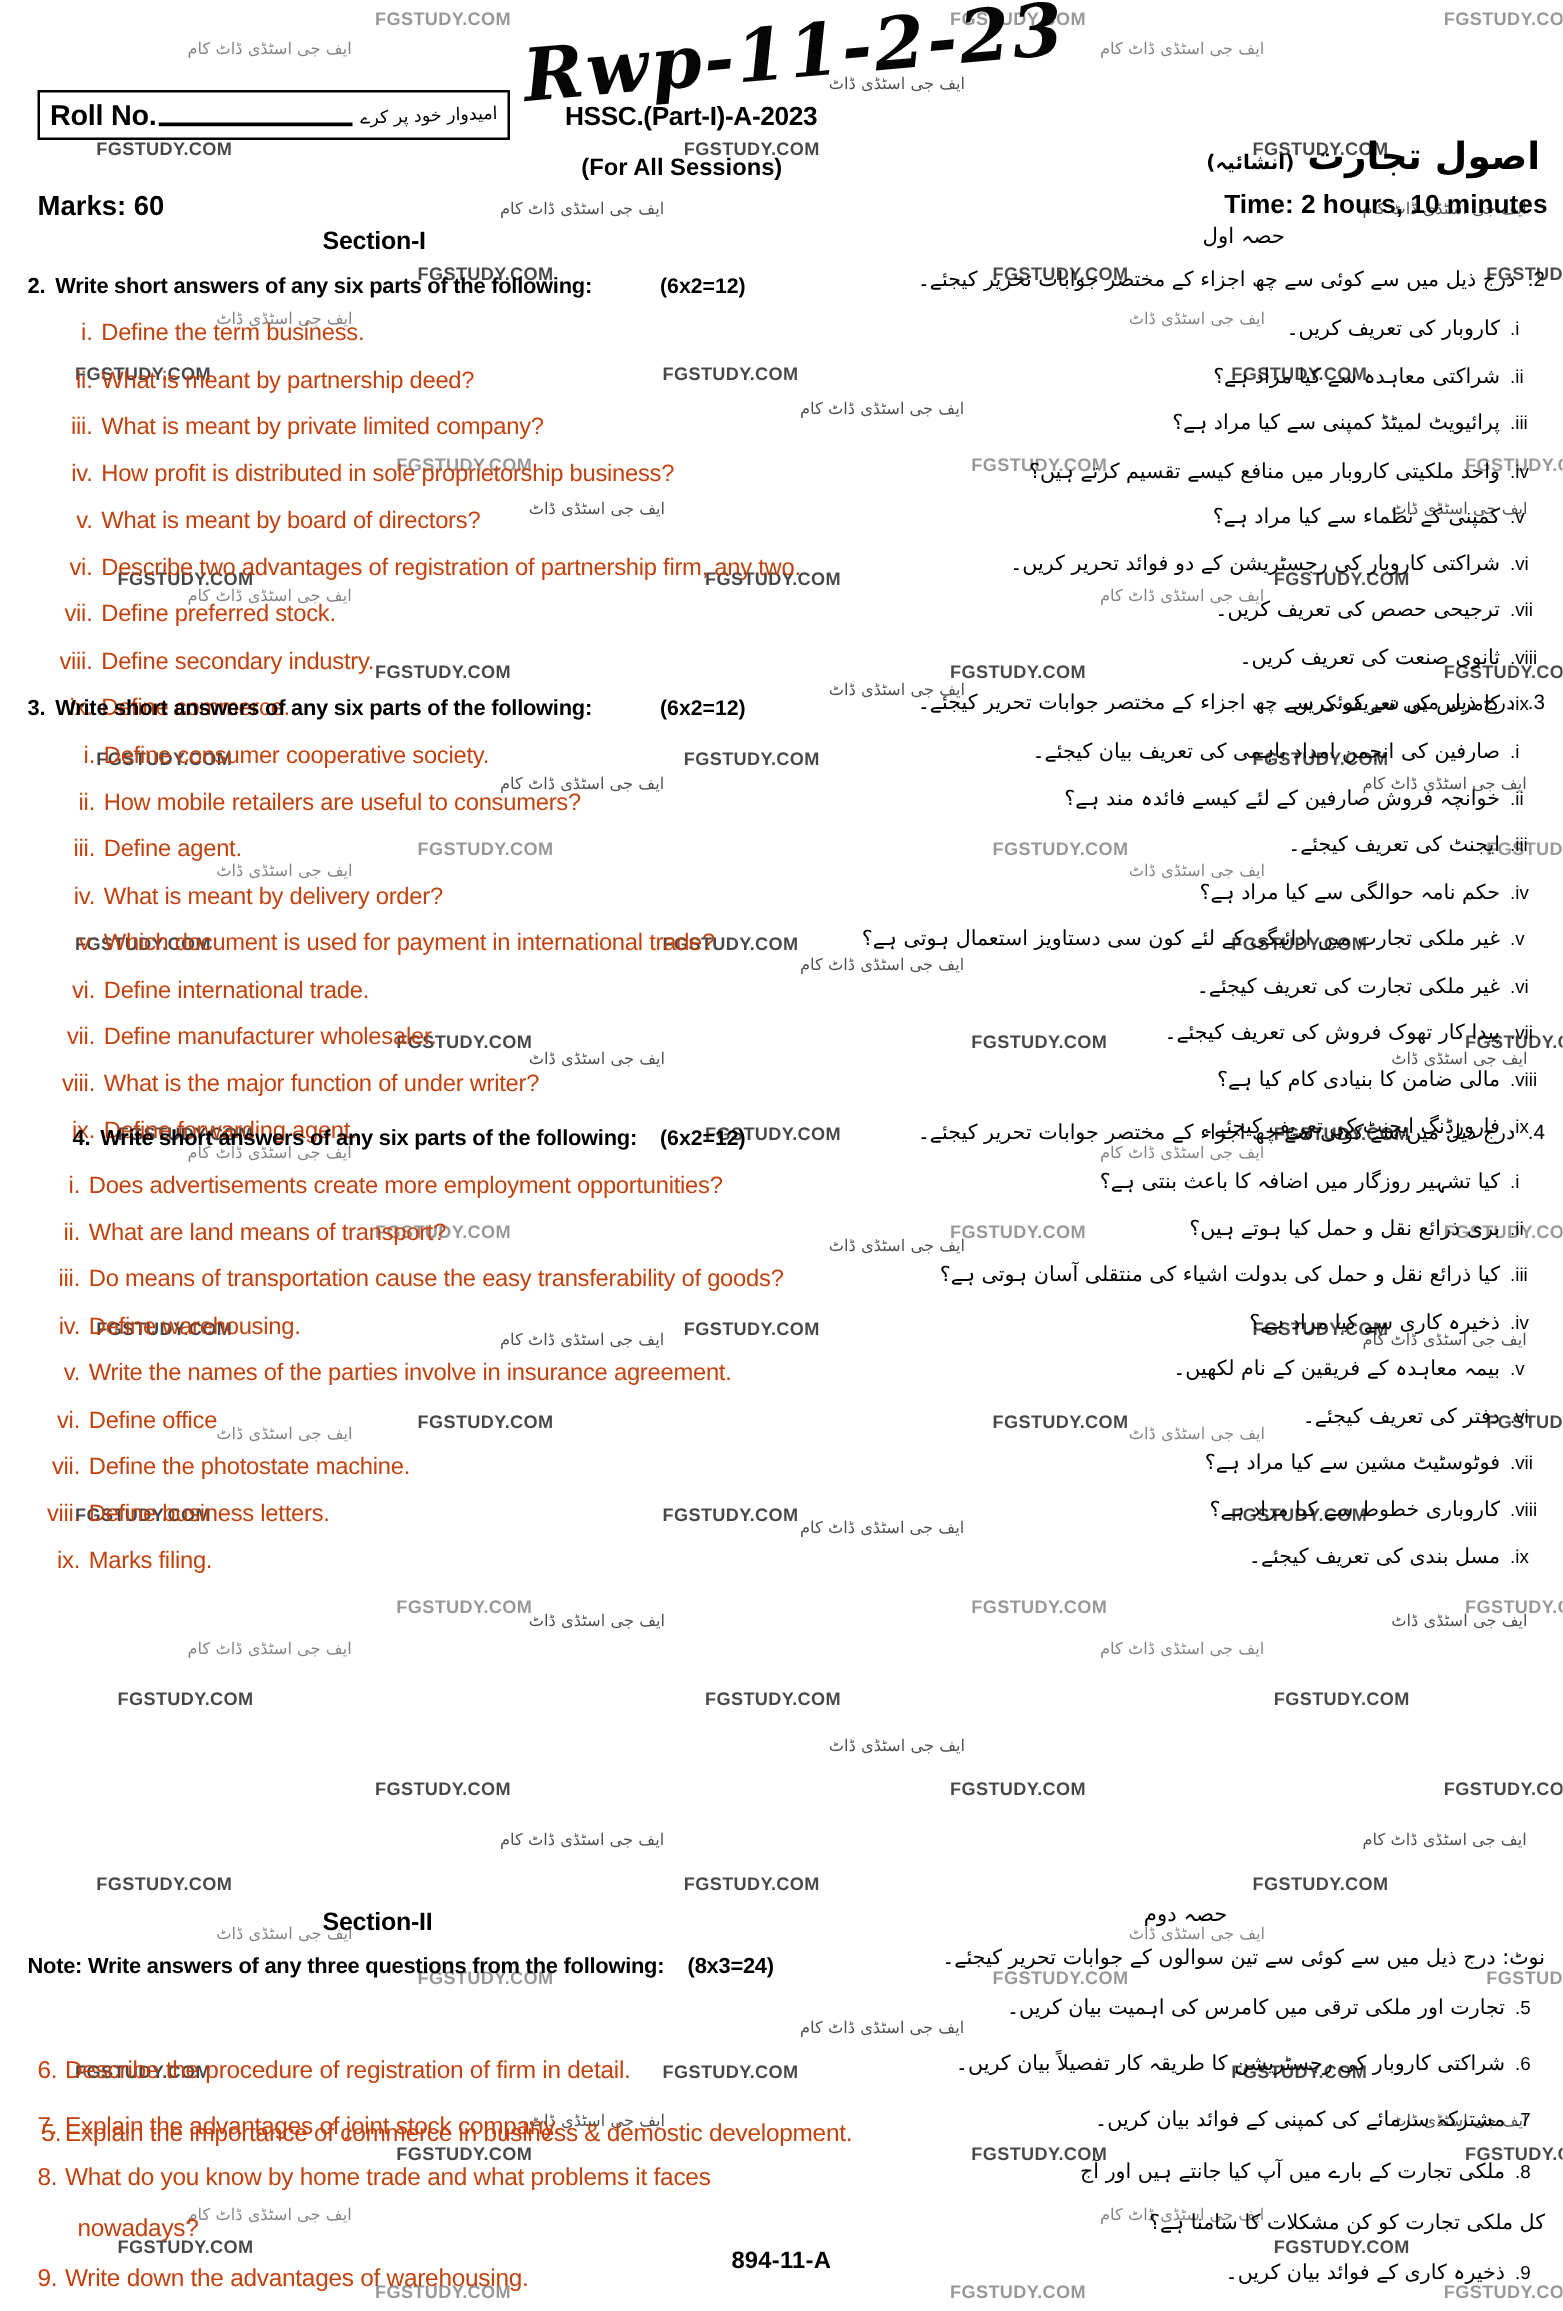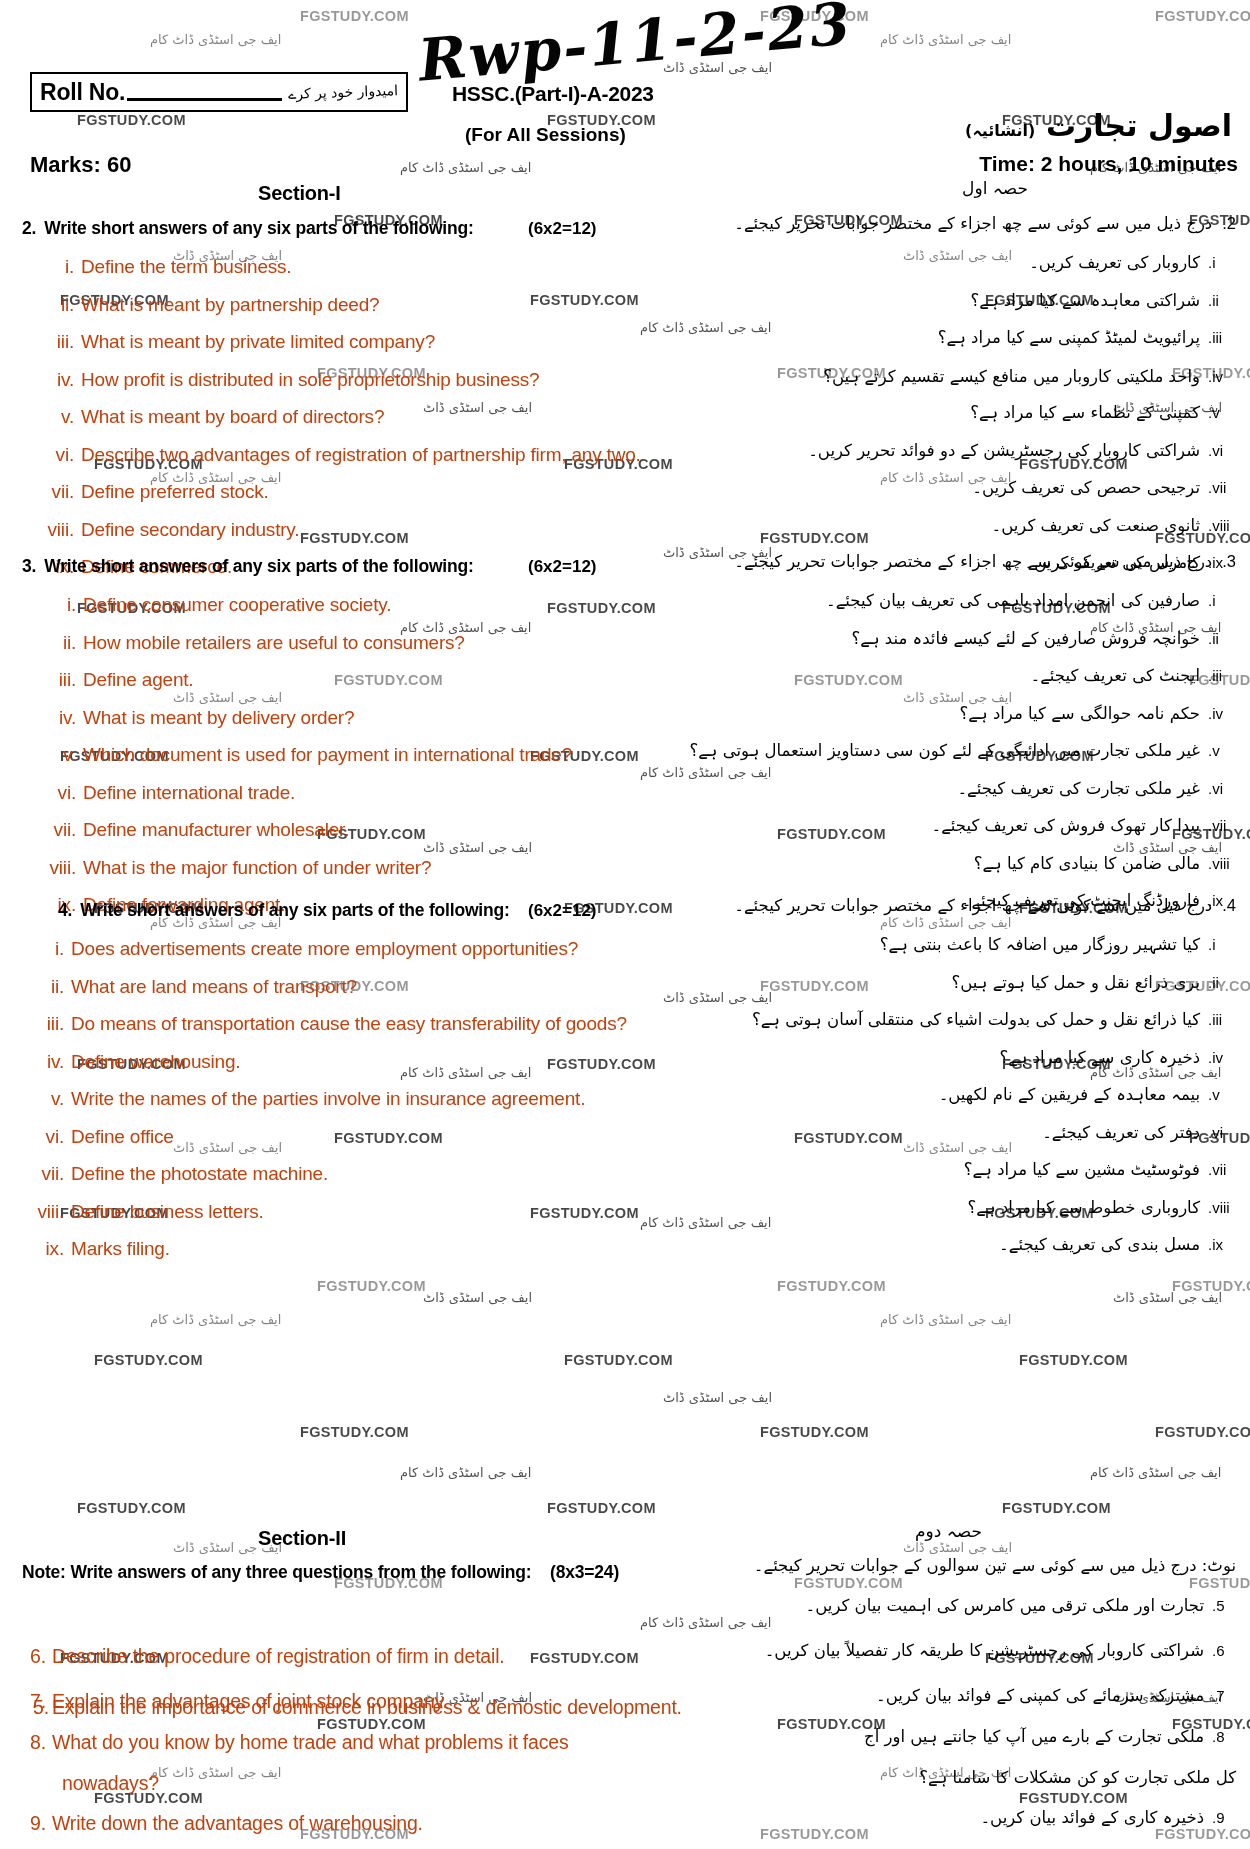--- a/index.html
+++ b/index.html
@@ -444,13 +444,14 @@
       <div class="big-en eng" style="left: 30px; top: 1690px;"><span class="rn">7.</span><span>Explain the advantages of joint stock company.</span></div>
       <div class="big-ur urd" style="top: 1686px;"><span class="rn">7.</span><span>مشترکہ سرمائے کی کمپنی کے فوائد بیان کریں۔</span></div>
       <div class="big-en eng" style="left: 30px; top: 1731px;"><span class="rn">8.</span><span>What do you know by home trade and what problems it faces</span></div>
       <div class="big-ur urd" style="top: 1727px;"><span class="rn">8.</span><span>ملکی تجارت کے بارے میں آپ کیا جانتے ہیں اور آج</span></div>
       <div class="big-en eng" style="left: 62px; top: 1772px;"><span>nowadays?</span></div>
       <div class="big-ur urd" style="top: 1768px;"><span>کل ملکی تجارت کو کن مشکلات کا سامنا ہے؟</span></div>
       <div class="big-en eng" style="left: 30px; top: 1812px;"><span class="rn">9.</span><span>Write down the advantages of warehousing.</span></div>
       <div class="big-ur urd" style="top: 1808px;"><span class="rn">9.</span><span>ذخیرہ کاری کے فوائد بیان کریں۔</span></div>
     </div>
 
+  <div class="footer-code">894-11-A</div>
 </div>
 
 </body></html>

